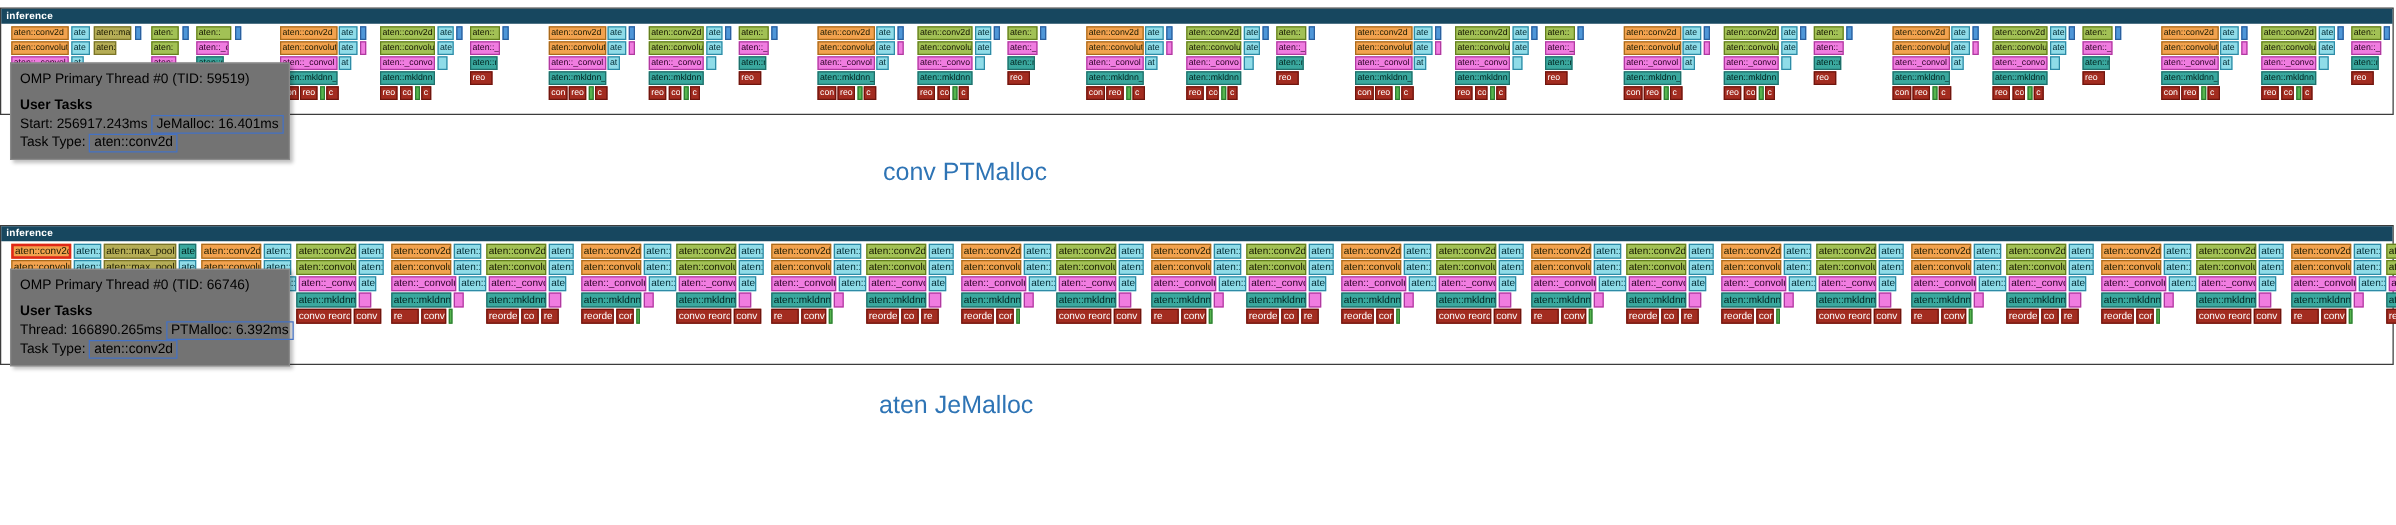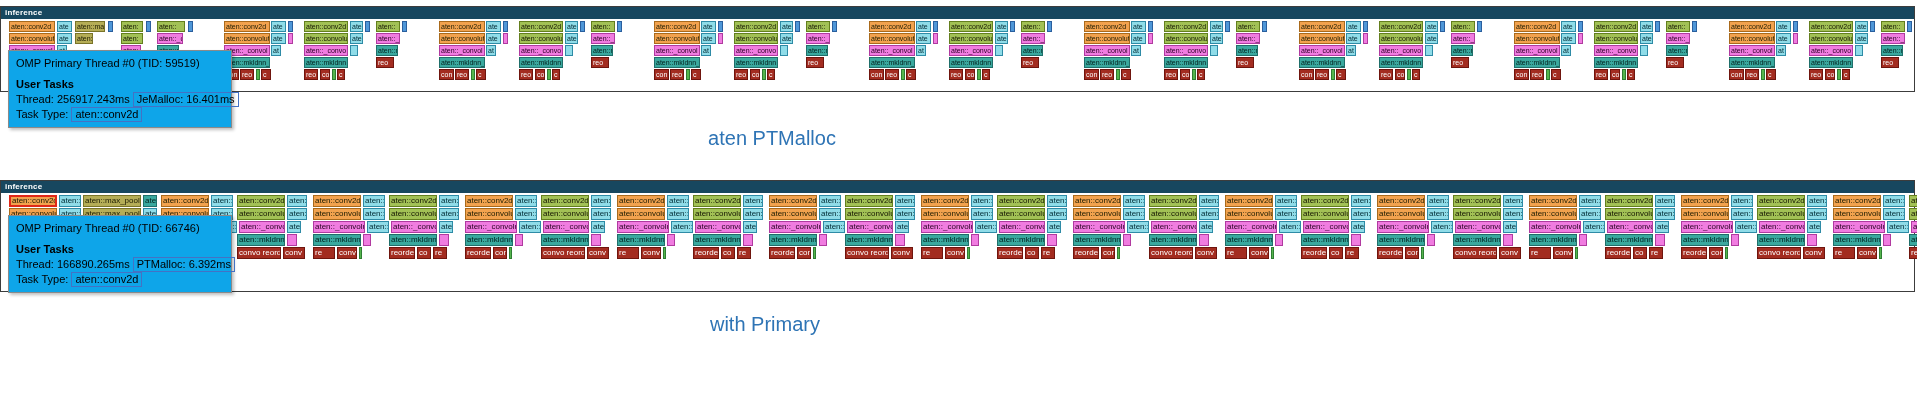--- a/index.html
+++ b/index.html
@@ -3,21 +3,21 @@
 <meta charset="utf-8">
 <style>
   html,body{margin:0;padding:0;background:#fff;}
   body{font-family:"Liberation Sans",sans-serif;}
   #canvas{position:relative;width:1917px;height:420px;overflow:hidden;background:#fff;}
   .panel{position:absolute;left:0;width:1915px;background:#fff;border:1px solid #3c3c3c;box-sizing:border-box;}
   .panel-header{position:absolute;left:0;top:0;width:100%;height:12px;box-sizing:border-box;
     color:#fff;font-size:8px;font-weight:bold;padding:1px 4px;letter-spacing:.2px;}
   .block{position:absolute;box-sizing:border-box;line-height:1;overflow:hidden;white-space:nowrap;
     display:flex;align-items:center;justify-content:flex-start;padding-left:1px;}
-  .tooltip{position:absolute;width:224px;background:#0ea5e9;border:1px solid #8a8a8a;
+  .tooltip{position:absolute;width:224px;background:#737373;border:1px solid #8a8a8a;
     box-shadow:2px 2px 3px rgba(0,0,0,.25);font-size:11px;color:#000;padding:5px 7px;
     box-sizing:border-box;z-index:10;}
   .tt-line{line-height:15px;white-space:nowrap;}
   .tt-spacer{height:6px;}
   .tt-bold{font-weight:bold;}
   .blue-box{display:inline-block;border:1px solid #4472c4;padding:0 3px;margin-left:3px;line-height:13px;}
   .caption{position:absolute;left:0;color:#2e74b5;font-size:20px;text-align:center;}
   #caption-top{top:127px;width:1544px;}
   #caption-bottom{top:313px;width:1530px;}
   #tooltip-top{left:8px;top:50px;}
@@ -563,35 +563,35 @@
       <div class="block" style="left: 1824px; top: 62px; width: 10px; height: 11px; background: rgb(163, 44, 32); border: 1px solid rgb(111, 21, 14); color: rgb(255, 255, 255); font-size: 7px;">co</div>
       <div class="block" style="left: 1836px; top: 62px; width: 4px; height: 11px; background: rgb(85, 181, 78); border: 1px solid rgb(46, 125, 50); color: rgb(255, 255, 255); font-size: 7px;"></div>
       <div class="block" style="left: 1841px; top: 62px; width: 8px; height: 11px; background: rgb(163, 44, 32); border: 1px solid rgb(111, 21, 14); color: rgb(255, 255, 255); font-size: 7px;">c</div>
     </div>
 
   <div class="tooltip" id="tooltip-top">
     <div class="tt-line">OMP Primary Thread #0 (TID: 59519)</div>
     <div class="tt-spacer"></div>
     <div class="tt-line tt-bold">User Tasks</div>
     <div class="tt-line">
-      <span>Thread: 256917.243ms</span><span class="blue-box">JeMalloc: 16.401ms</span>
+      <span>Start: 256917.243ms</span><span class="blue-box">JeMalloc: 16.401ms</span>
     </div>
     <div class="tt-line">
       <span>Task Type:</span><span class="blue-box">aten::conv2d</span>
     </div>
   </div>
 
   <div class="tooltip" id="tooltip-bottom">
     <div class="tt-line">OMP Primary Thread #0 (TID: 66746)</div>
     <div class="tt-spacer"></div>
     <div class="tt-line tt-bold">User Tasks</div>
     <div class="tt-line">
       <span>Thread: 166890.265ms</span><span class="blue-box">PTMalloc: 6.392ms</span>
     </div>
     <div class="tt-line">
       <span>Task Type:</span><span class="blue-box">aten::conv2d</span>
     </div>
   </div>
 
-  <div class="caption" id="caption-top">aten PTMalloc</div>
-  <div class="caption" id="caption-bottom">with Primary</div>
+  <div class="caption" id="caption-top">conv PTMalloc</div>
+  <div class="caption" id="caption-bottom">aten JeMalloc</div>
 
 </div>
 
 </body></html>

